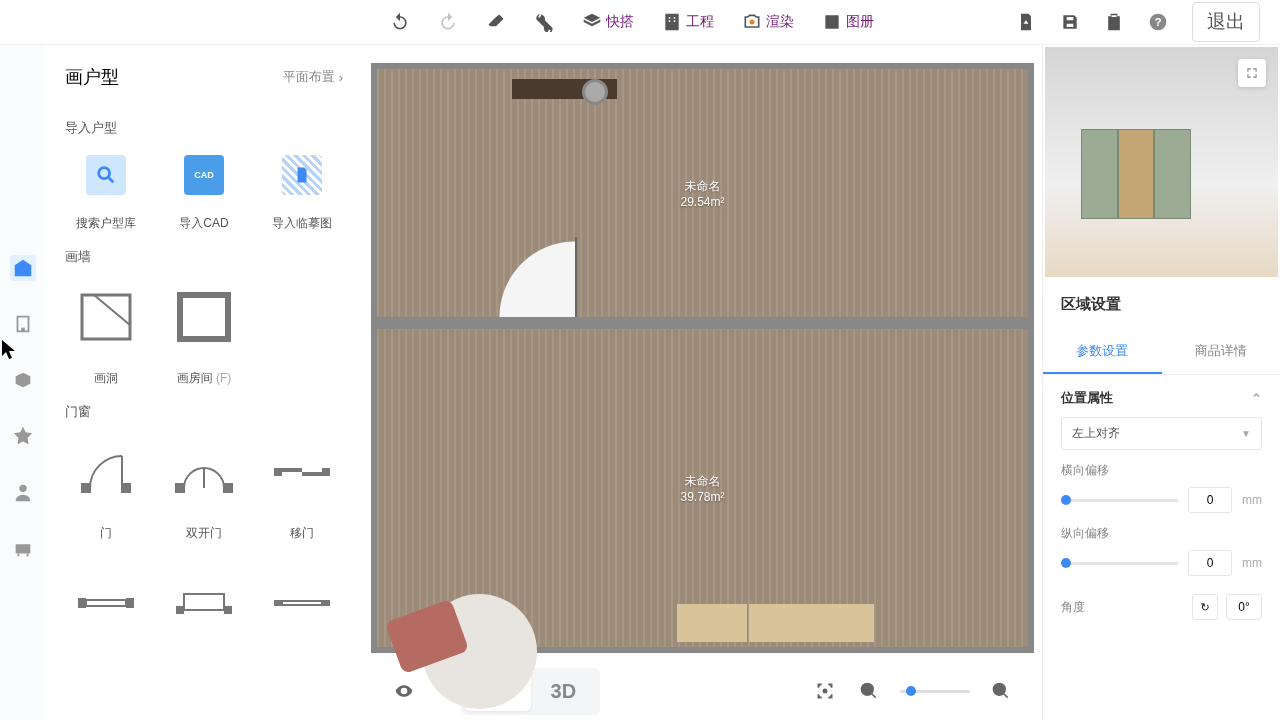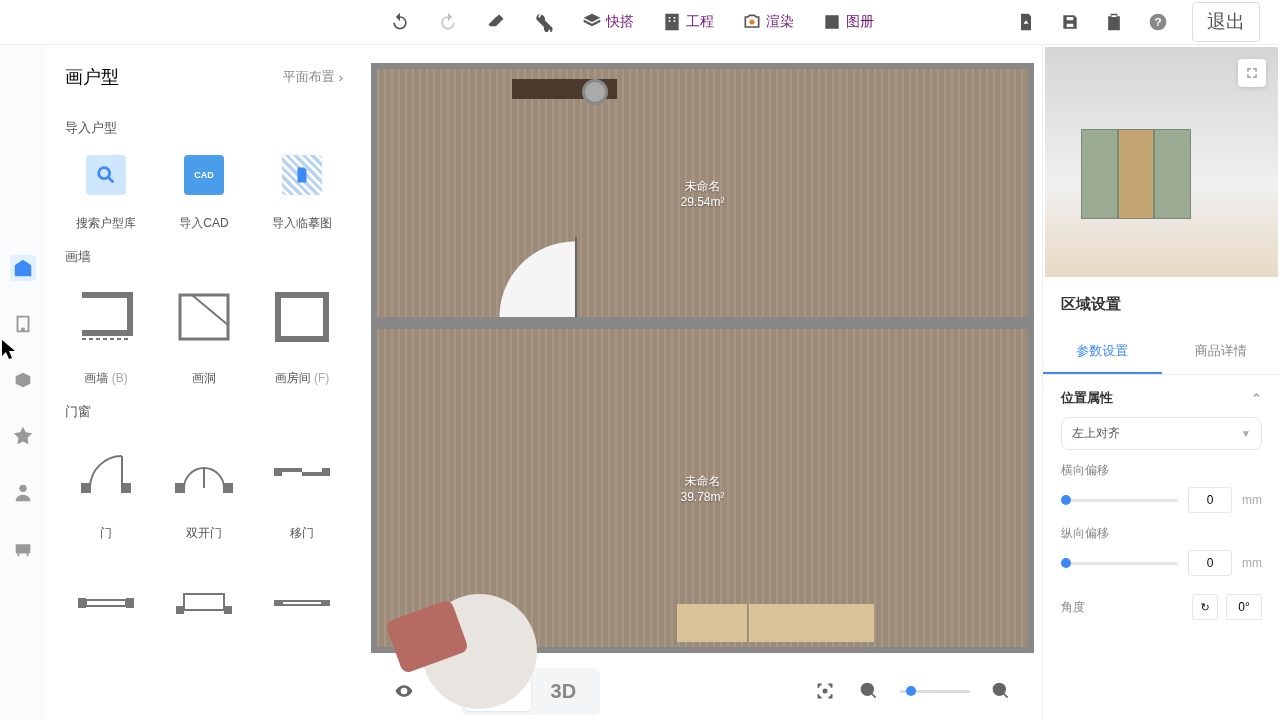--- a/index.html
+++ b/index.html
@@ -56,21 +56,21 @@
 .locker { position:absolute; width:110px; height:90px; left:36px; top:82px; display:flex; }
 .locker-col { flex:1; background:#9bab93; border:1px solid #7a8a74; }
 .locker-col.mid { background:#c4a574; }
 .expand-btn { position:absolute; top:12px; right:12px; width:28px; height:28px; background:#fff; border-radius:4px; display:flex; align-items:center; justify-content:center; box-shadow:0 1px 4px rgba(0,0,0,0.15); cursor:pointer; }
 .prop-header { padding:16px 18px; font-size:15px; font-weight:600; color:#333; }
 .tabs { display:flex; border-bottom:1px solid #eee; }
 .tab { flex:1; text-align:center; padding:12px 0; font-size:13px; color:#888; cursor:pointer; }
 .tab.active { color:#3d8af7; border-bottom:2px solid #3d8af7; }
 .prop-section { padding:14px 18px; }
 .prop-section-h { display:flex; justify-content:space-between; align-items:center; font-size:13px; font-weight:600; color:#333; margin-bottom:10px; }
-.select-box { width:100%; padding:7px 10px; border:1px solid #e5e5e5; border-radius:8px; font-size:12px; color:#555; background:#fff; display:flex; justify-content:space-between; align-items:center; cursor:pointer; }
+.select-box { width:100%; padding:7px 10px; border:1px solid #e5e5e5; border-radius:3px; font-size:12px; color:#555; background:#fff; display:flex; justify-content:space-between; align-items:center; cursor:pointer; }
 .prop-row { margin-top:12px; }
 .prop-label { font-size:12px; color:#888; margin-bottom:8px; }
 .slider-row { display:flex; align-items:center; gap:10px; }
 .mini-slider { flex:1; height:3px; background:#e5e5e5; border-radius:2px; position:relative; }
 .mini-thumb { position:absolute; width:10px; height:10px; background:#3d8af7; border-radius:50%; top:-4px; left:0; }
 .val-input { width:44px; padding:5px; border:1px solid #e5e5e5; border-radius:3px; font-size:12px; text-align:center; }
 .unit { font-size:12px; color:#aaa; }
 .angle-row { display:flex; justify-content:space-between; align-items:center; margin-top:18px; }
 .angle-ctrl { display:flex; align-items:center; gap:8px; }
 .rot-btn { width:26px; height:26px; border:1px solid #e5e5e5; border-radius:3px; display:flex; align-items:center; justify-content:center; cursor:pointer; font-size:11px; }
@@ -246,29 +246,20 @@
             </svg>
           </div>
         <div class="grid-label">导入临摹图</div>
       </div>
     </div>
     <div class="section-label">画墙</div>
     <div class="grid3">
       <div class="grid-item">
         <div class="grid-icon">
             <svg width="64" height="64" viewBox="0 0 64 64">
-              <path d="M8 10h48v38H8" fill="none" stroke="#777" stroke-width="6"></path>
-              <path d="M8 54h48" stroke="#777" stroke-width="2" stroke-dasharray="4 3"></path>
-            </svg>
-          </div>
-        <div class="grid-label"><span>画墙</span> <span class="grid-sub">(B)</span></div>
-      </div>
-      <div class="grid-item">
-        <div class="grid-icon">
-            <svg width="64" height="64" viewBox="0 0 64 64">
               <rect x="8" y="10" width="48" height="44" fill="none" stroke="#777" stroke-width="3"></rect>
               <path d="M20 10L56 40" stroke="#777" stroke-width="2"></path>
             </svg>
           </div>
         <div class="grid-label">画洞</div>
       </div>
       <div class="grid-item">
         <div class="grid-icon">
             <svg width="64" height="64" viewBox="0 0 64 64">
               <rect x="8" y="10" width="48" height="44" fill="none" stroke="#777" stroke-width="6"></rect>

